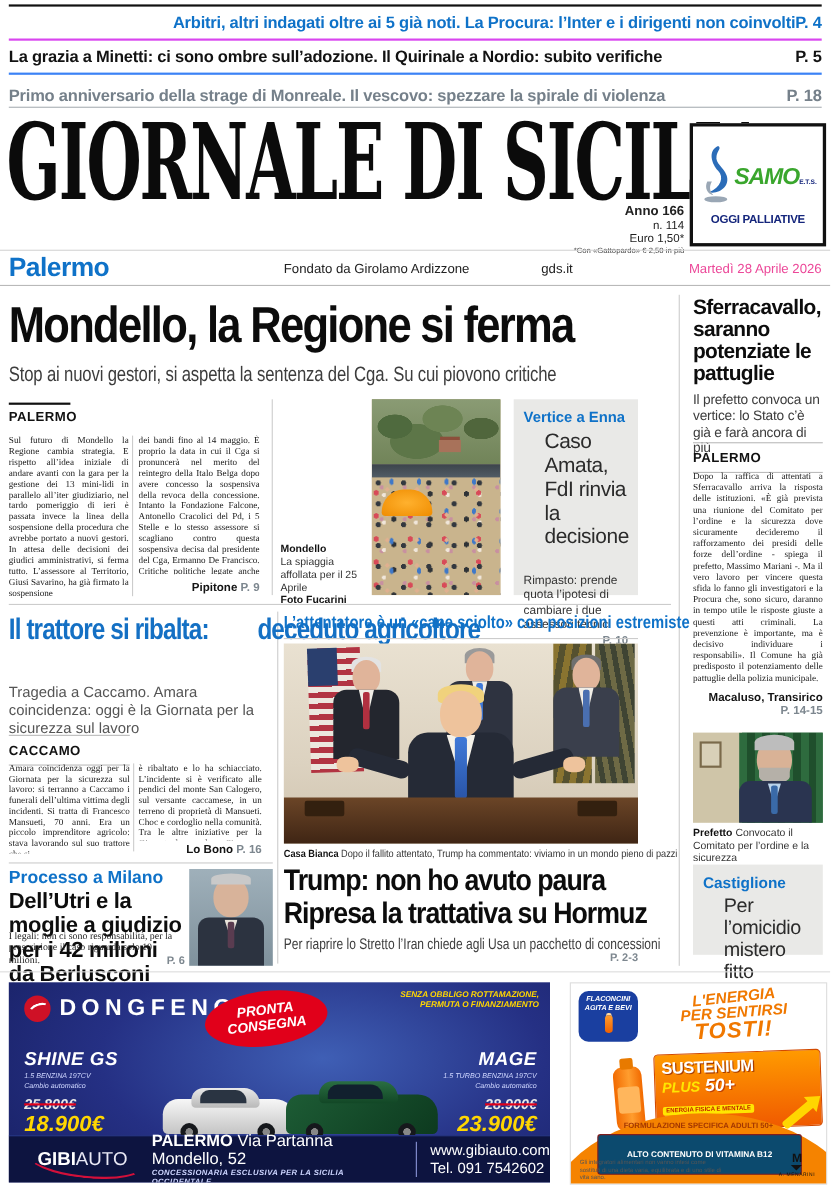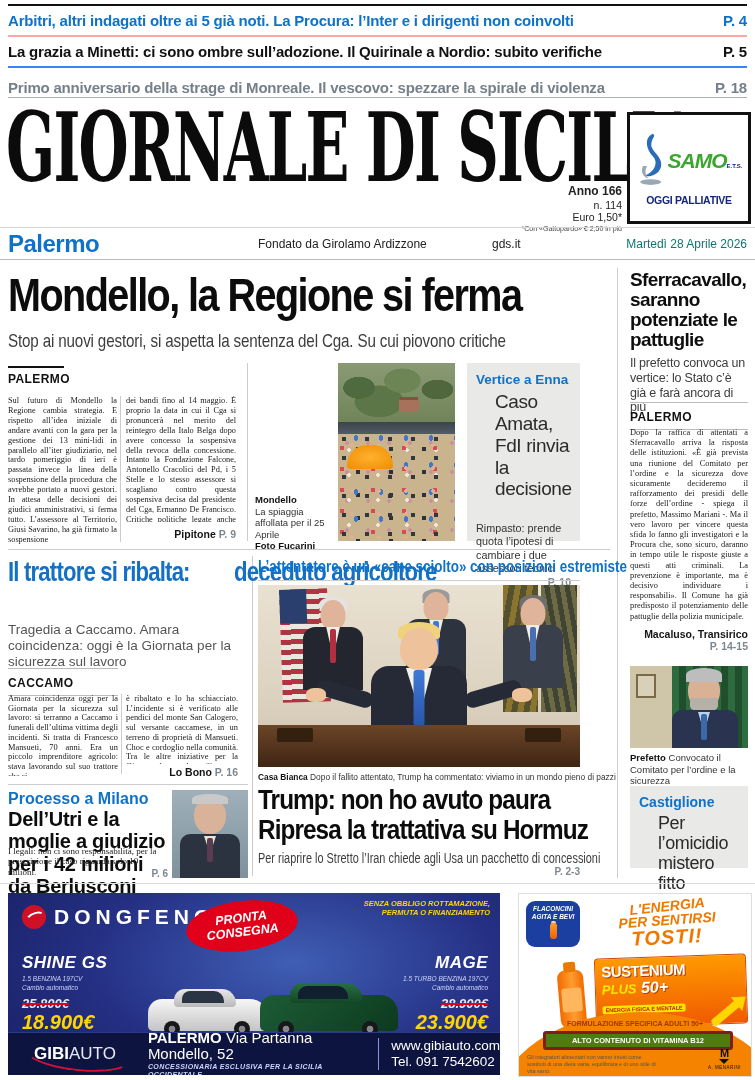--- a/index.html
+++ b/index.html
@@ -9,21 +9,21 @@
   .c-blue{color:#0f72c8;}
   .c-black{color:#121212;}
   .c-gray{color:#75808a;margin-top:10px;}
   .nowrap{white-space:nowrap;}
   .sx{transform-origin:left top;display:inline-block;}
 
   
   .topbar{left:8px;top:4px;width:739px;border-top:2.5px solid #111;}
   .tb-row{display:flex;justify-content:space-between;align-items:center;height:29px;
           font-weight:bold;font-size:15px;letter-spacing:-0.2px;}
-  .tb-row.r1{border-bottom:2px solid #fca5a5;}
+  .tb-row.r1{border-bottom:2px solid #d946ef;justify-content:flex-end;}
   .tb-row.r2{border-bottom:2px solid #3b82f6;}
   .tb-row.r3{border-bottom:1px solid #a9aeb4;}
   .tb-page{font-size:15px;font-weight:bold;}
 
   
   .masthead{left:6px;top:100px;font-family:"DejaVu Serif",serif;font-weight:bold;
             font-size:96px;line-height:1;letter-spacing:-3px;white-space:nowrap;
             transform:scaleX(.60);transform-origin:left top;color:#0b0b0b;margin:0;}
   .samo-box{left:627px;top:112px;width:118px;height:106px;border:3px solid #111;background:#fff;
             display:flex;flex-direction:column;align-items:center;justify-content:center;}
@@ -33,21 +33,21 @@
   .samo-tag{color:#15267c;font-weight:bold;font-size:10.5px;margin-top:3px;letter-spacing:-0.3px;}
   .edition{left:420px;top:184px;width:202px;text-align:right;line-height:1.22;color:#222;}
   .ed-anno{font-size:12px;font-weight:bold;}
   .ed-num,.ed-price{font-size:10.5px;}
   .ed-note{font-size:7px;color:#444;margin-top:1px;}
   .folio-rule-top{left:0;top:227px;width:755px;height:1px;background:#d4d4d4;}
   .folio-rule-bot{left:0;top:259px;width:755px;height:1px;background:#b9b9b9;}
   .folio-city{left:8px;top:230px;font-size:24px;font-weight:bold;letter-spacing:-0.5px;}
   .folio-founded{left:258px;top:237px;font-size:12px;color:#222;}
   .folio-site{left:492px;top:237px;font-size:12px;color:#222;}
-  .folio-date{left:560px;top:237px;width:187px;text-align:right;font-size:12px;color:#0f766e;}
+  .folio-date{left:560px;top:237px;width:187px;text-align:right;font-size:12px;color:#ec4899;}
 
   
   .lead-headline{left:8px;top:268px;font-size:46px;font-weight:bold;letter-spacing:-1.8px;
                  white-space:nowrap;transform:scaleX(.86);transform-origin:left top;color:#0c0c0c;}
   .lead-subhead{left:8px;top:330px;font-size:19px;color:#3d3d3d;letter-spacing:-0.2px;
                 white-space:nowrap;transform:scaleX(.80);transform-origin:left top;}
   .vrule{background:#cccccc;width:1px;}
   .hrule{background:#cccccc;height:1px;}
   .sect-label{font-size:12px;font-weight:bold;letter-spacing:.4px;color:#111;}
   .lead-sect-rule{left:8px;top:366px;width:56px;height:2px;background:#111;}
@@ -163,21 +163,21 @@
   .df-gar .l2{font-size:10.5px;}
   .df-prezzo{position:absolute;right:12px;top:146px;color:#ffd600;font-style:italic;font-weight:bold;
     font-size:7px;text-align:right;}
   .df-fine{position:absolute;right:12px;top:157px;width:190px;height:7px;
     background:repeating-linear-gradient(180deg,#5a64a8 0 1px,transparent 1px 3px);opacity:.7;}
   .gibi{position:relative;margin-left:26px;font-size:17px;font-weight:bold;flex:none;}
   .gibi em{font-style:normal;font-weight:400;color:#e9e9f5;}
   .gibi:before{content:"";position:absolute;left:-10px;top:-7px;width:104px;height:30px;
     border:2px solid #d2103a;border-color:#d2103a transparent transparent transparent;
     border-radius:50%;transform:rotate(-174deg);}
-  .df-addr{margin-left:32px;line-height:1.1;}
+  .df-addr{margin-left:22px;line-height:1.1;}
   .df-addr .l1{font-size:15px;}
   .df-addr .l1 b{font-weight:bold;}
   .df-addr .l2{font-size:7px;font-style:italic;font-weight:bold;color:#cdd5ff;letter-spacing:.4px;}
   .df-contact{margin-left:14px;padding-left:12px;border-left:1px solid #8a94d8;line-height:1.2;font-size:13.5px;}
 
   .sustenium{left:518px;top:893px;width:232px;height:182px;background:#fff;border:1px solid #ddd;overflow:hidden;}
   .su-badge{position:absolute;left:7px;top:7px;width:54px;height:42px;background:#1a3fa0;border-radius:9px;
     color:#fff;font-weight:bold;font-style:italic;font-size:6.5px;text-align:center;padding-top:4px;line-height:1.2;}
   .su-badge .vial{margin:2px auto 0;width:7px;height:16px;background:linear-gradient(180deg,#ff9d2e,#f06000);
     border-radius:3px;box-shadow:0 -3px 0 -1px #ffd9a0;}
@@ -205,22 +205,22 @@
   .su-bottle{position:absolute;left:40px;top:76px;width:26px;height:58px;transform:rotate(-5deg);
     background:linear-gradient(90deg,#f26a00,#ff9d2e 55%,#f26a00);border-radius:8px;}
   .su-bottle:before{content:"";position:absolute;left:7px;top:-8px;width:12px;height:10px;
     background:#e87a00;border-radius:2px;}
   .su-bottle:after{content:"";position:absolute;left:3px;top:18px;width:20px;height:24px;
     background:#ffb65c;border-radius:3px;}
   .su-swoosh{position:absolute;left:-24px;top:118px;width:290px;height:110px;background:#f58300;
     border-radius:50% 50% 0 0/90% 90% 0 0;}
   .su-form{position:absolute;left:0;top:126px;width:100%;text-align:center;font-size:7px;
     font-weight:bold;color:#a33600;}
-  .su-claim{position:absolute;left:24px;top:137px;width:184px;background:#4d7c0f;border:3px solid #7f1d1d;
-    border-radius:3px;color:#fff;font-weight:bold;font-size:7.5px;text-align:center;padding:2px 0;}
+  .su-claim{position:absolute;left:24px;top:137px;width:184px;background:#0c4a6e;border:1px solid #7f1d1d;
+    border-radius:3px;color:#fff;font-weight:bold;font-size:7.5px;text-align:center;padding:13px 0;}
   .su-disc{position:absolute;left:8px;top:160px;width:130px;font-size:5.5px;line-height:1.25;color:#555;}
   .su-men{position:absolute;right:10px;top:154px;text-align:center;color:#111;}
   .su-men .m{font-size:11px;font-weight:bold;line-height:1;}
   .su-men .tri{width:0;height:0;margin:0 auto;border-top:5px solid #111;
     border-left:5px solid transparent;border-right:5px solid transparent;}
   .su-men .nm{font-size:4.5px;letter-spacing:.5px;margin-top:1px;}
 </style>
 </head>
 <body>
 

